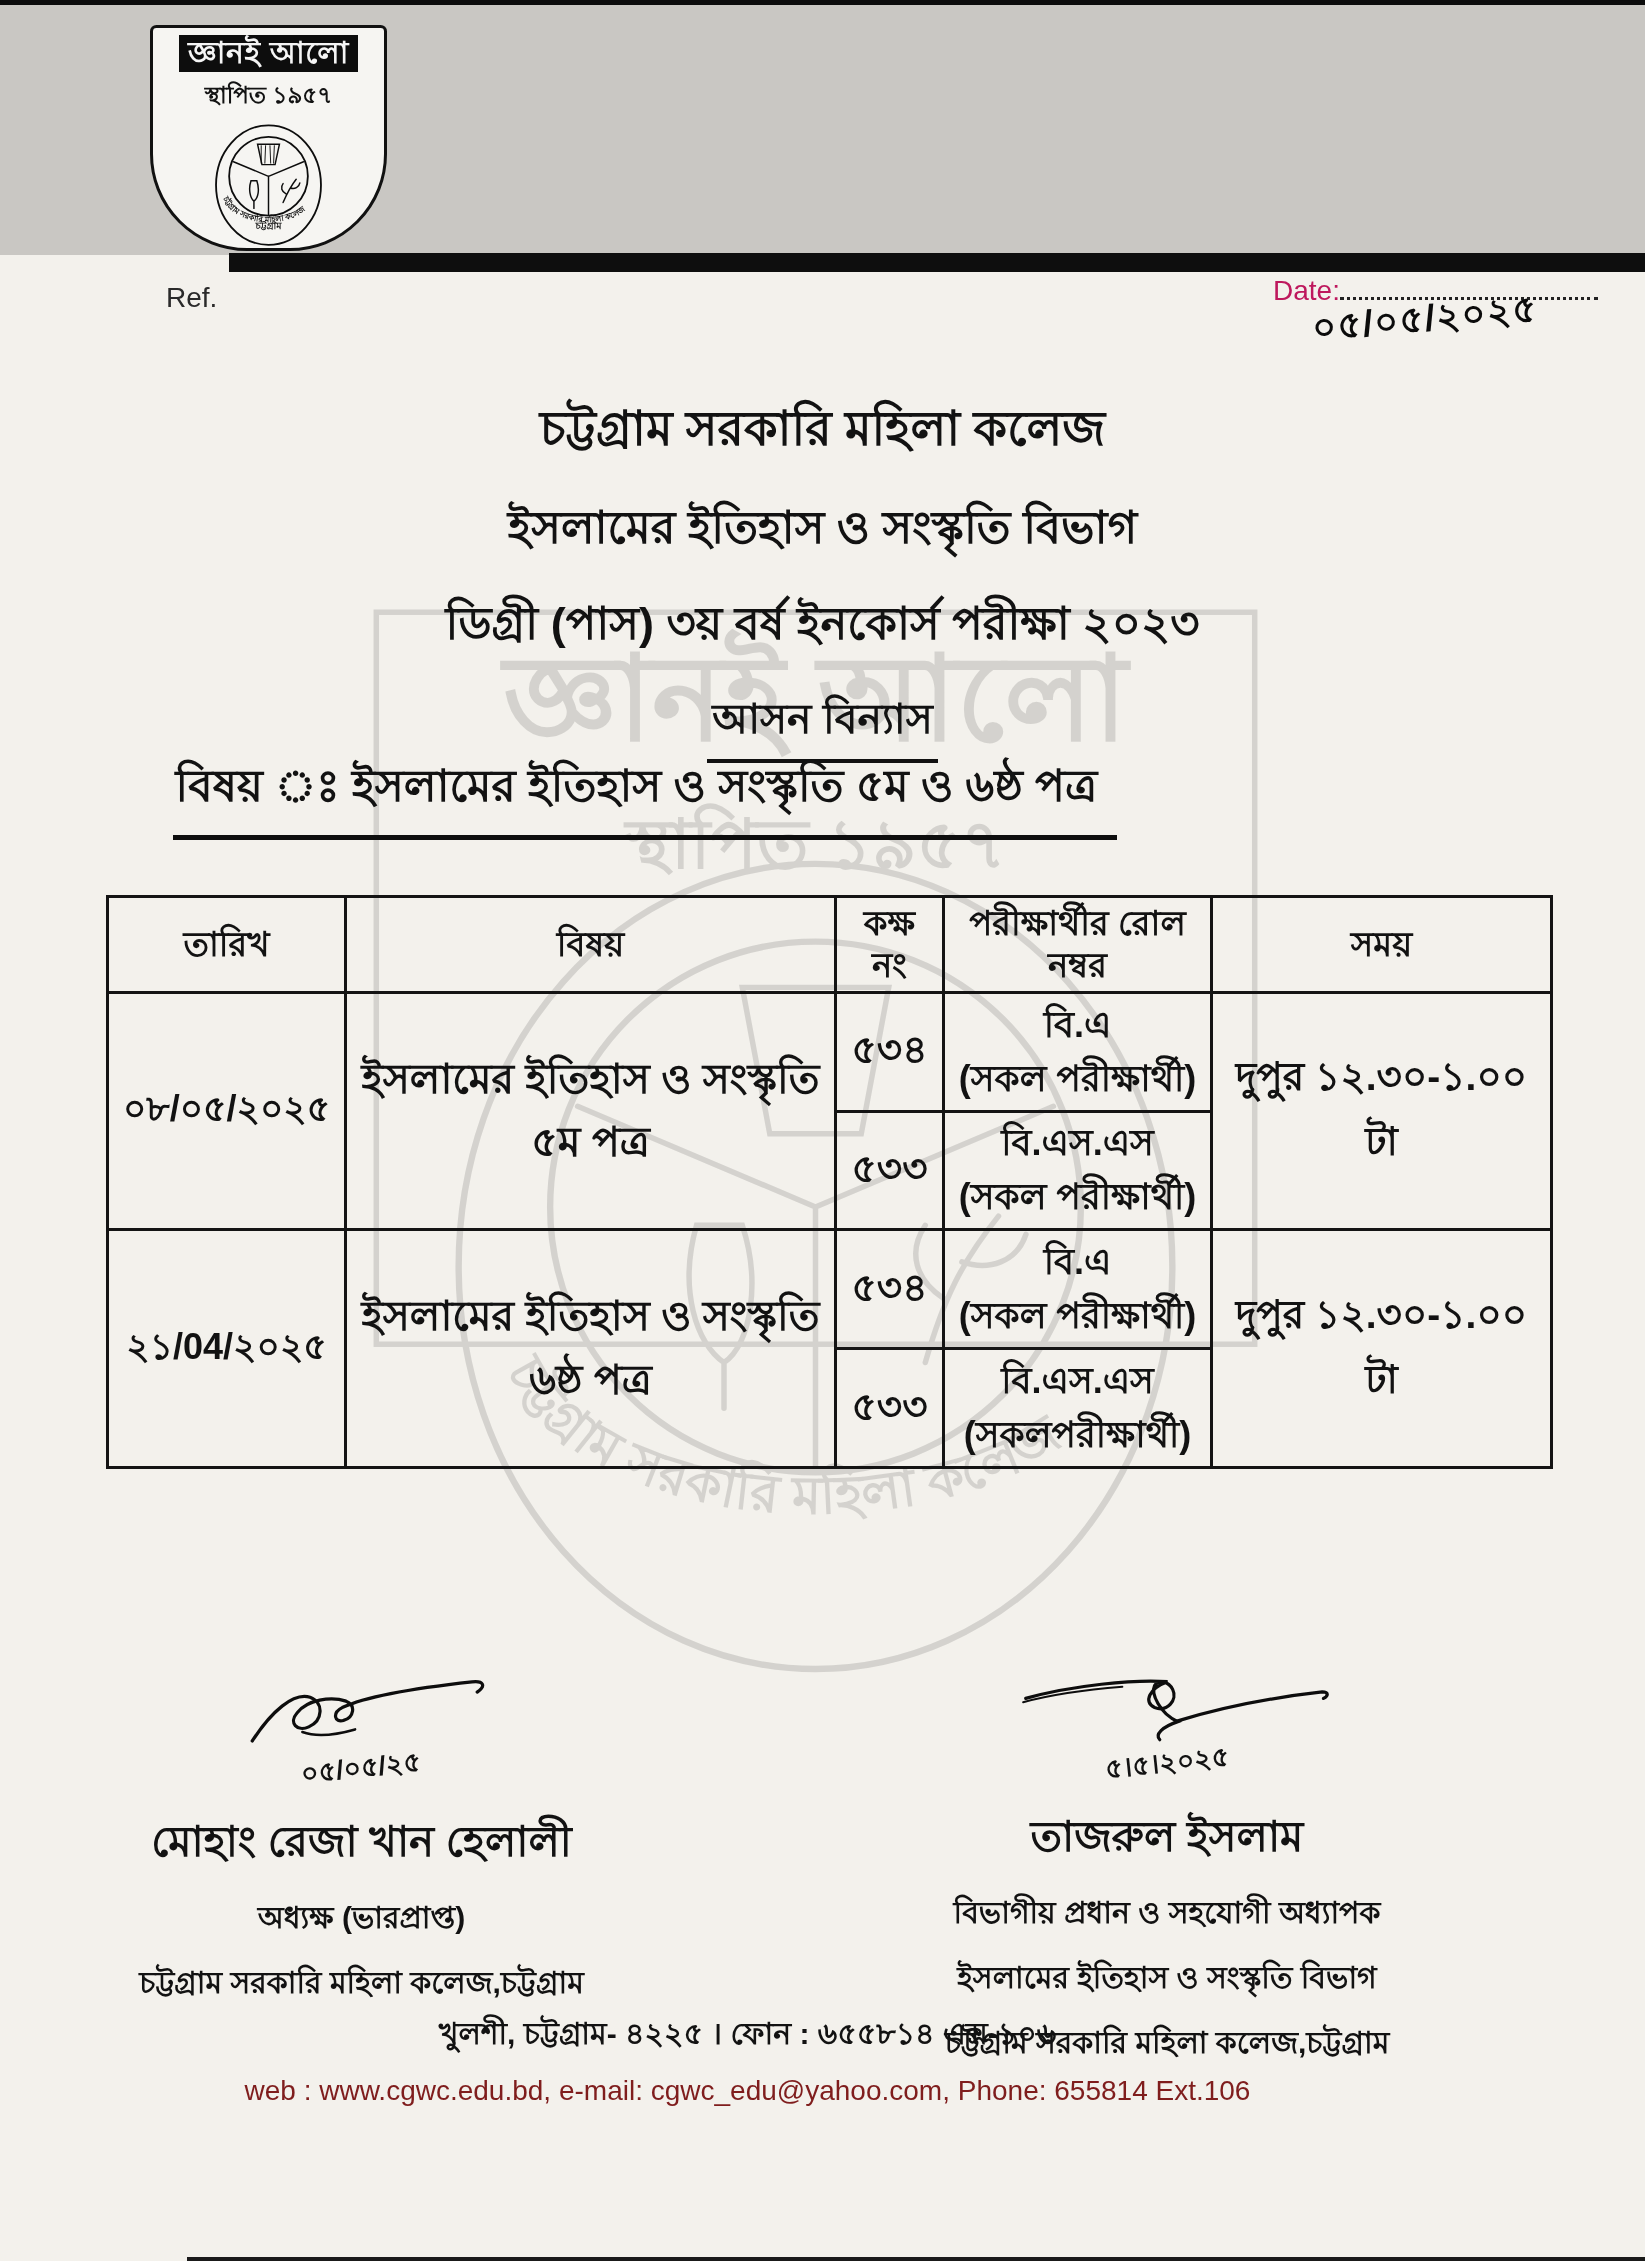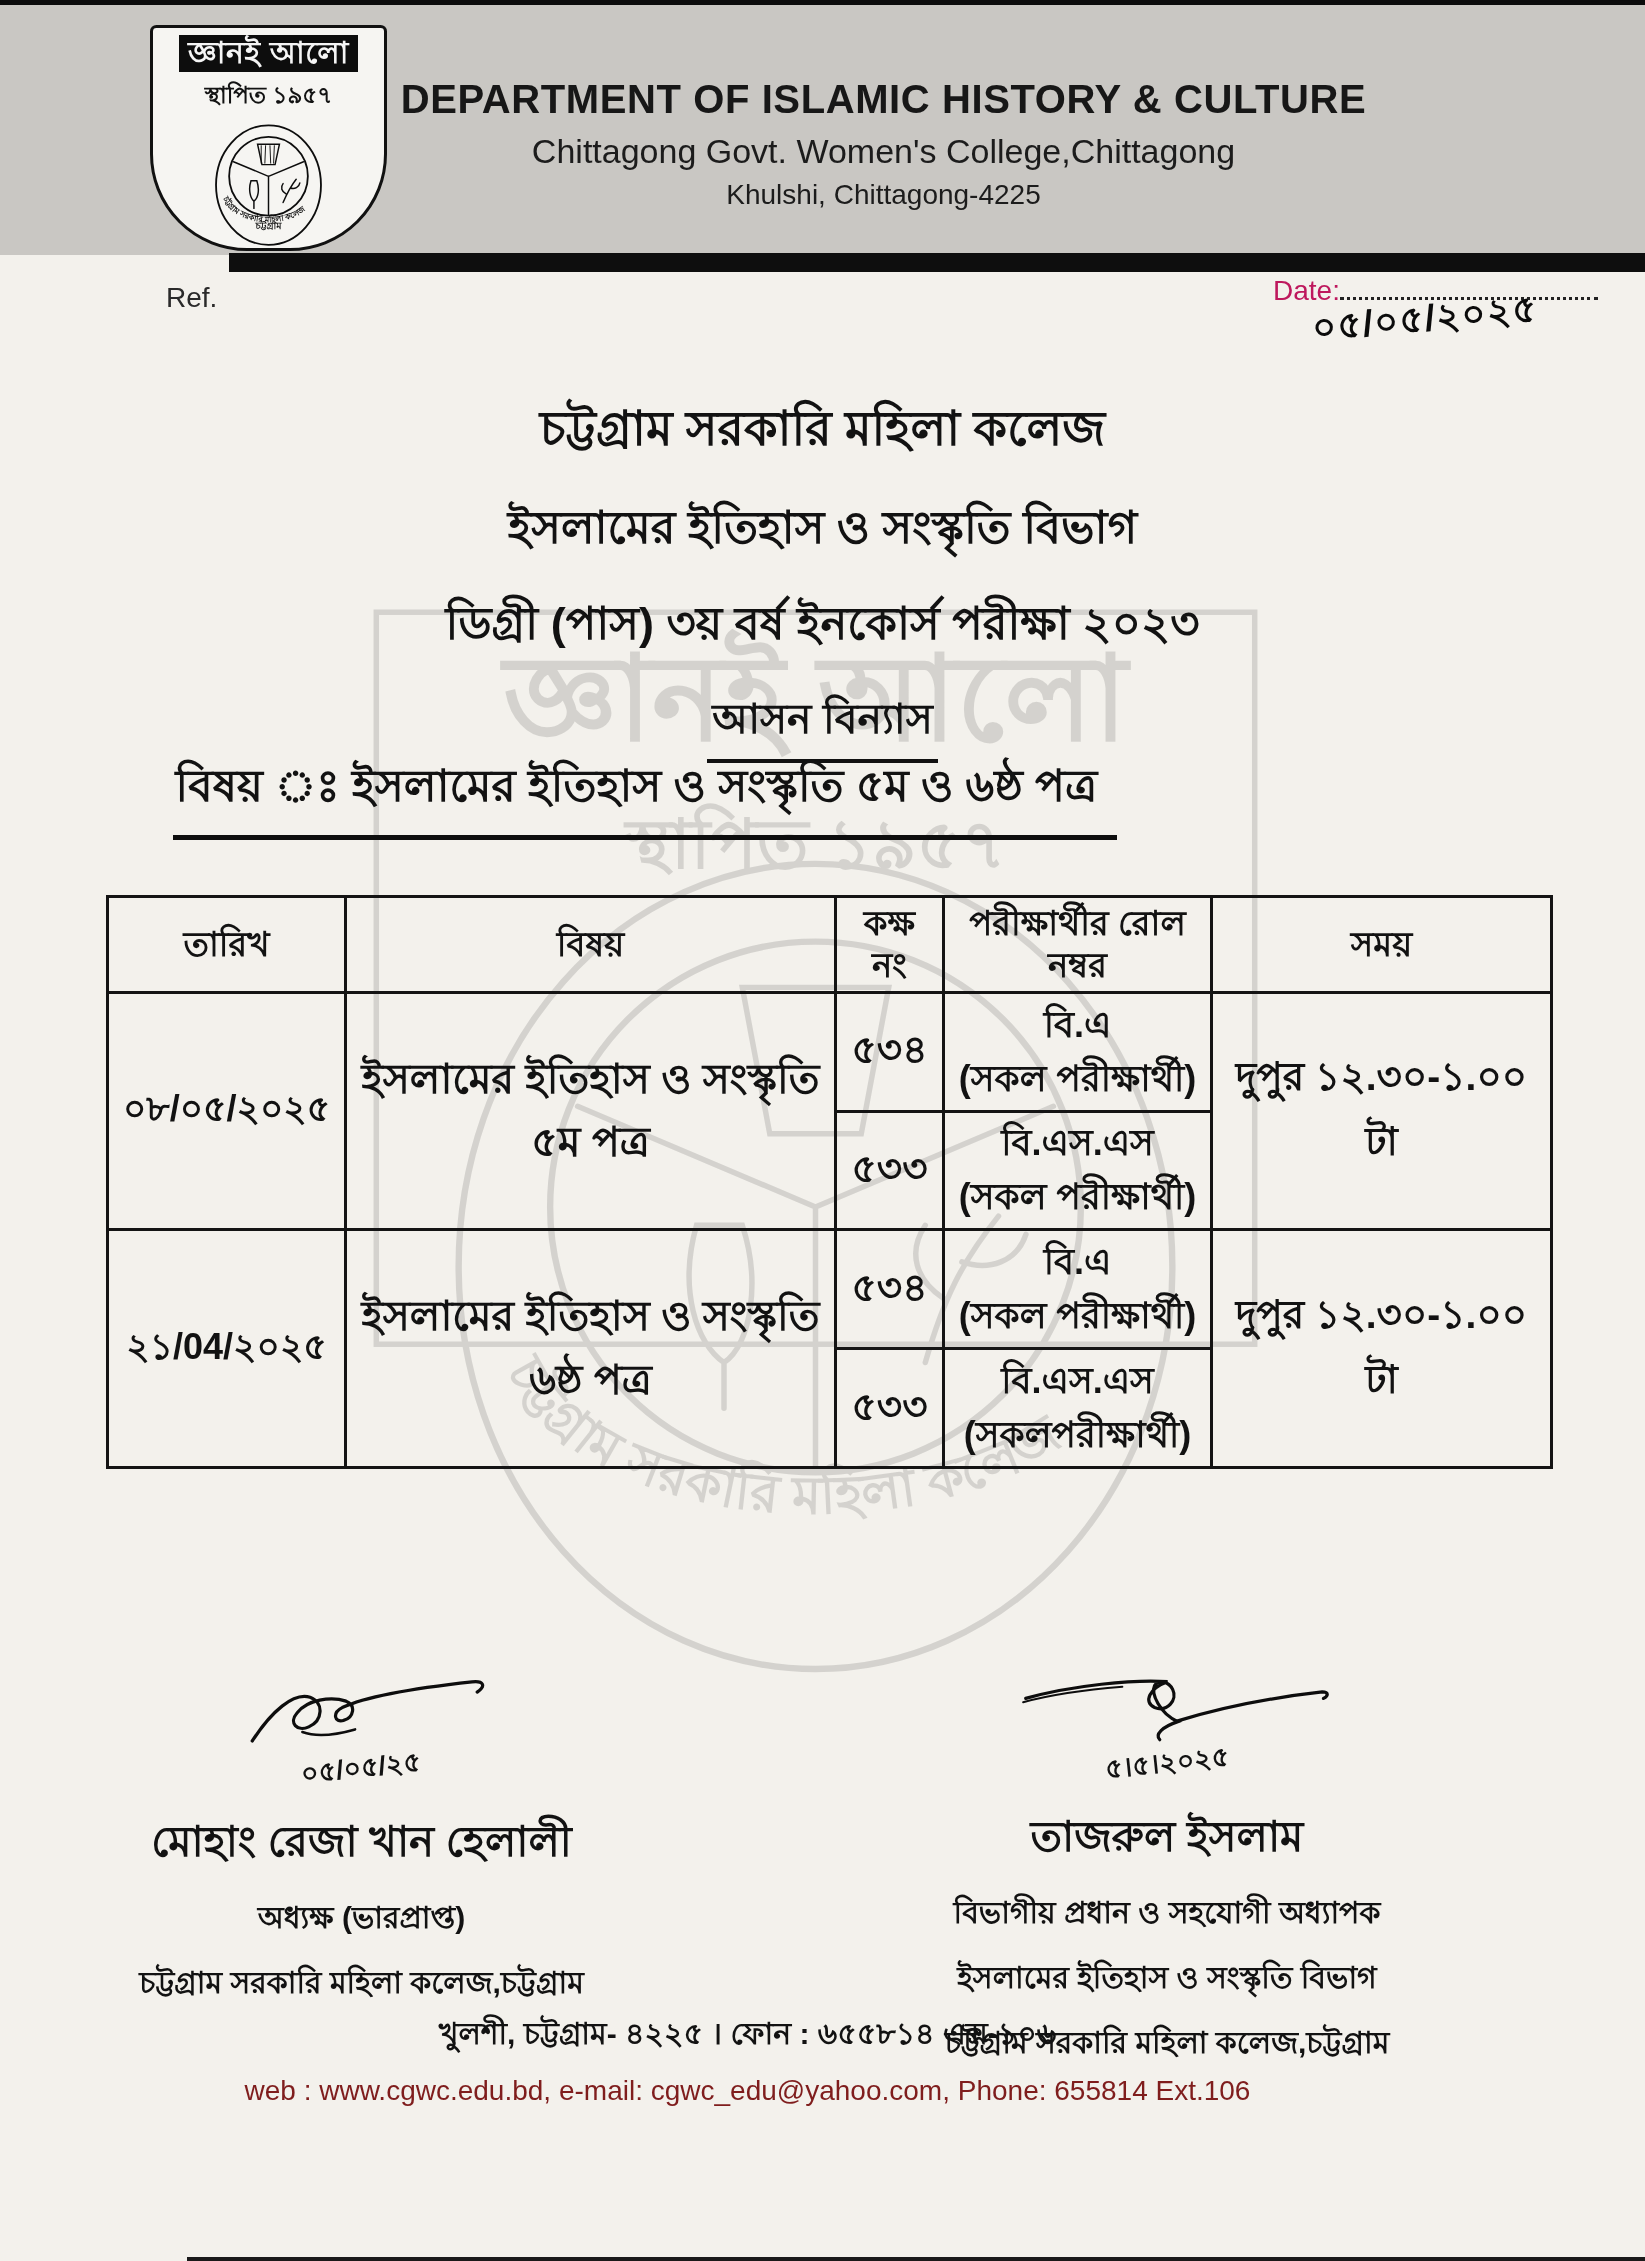--- a/index.html
+++ b/index.html
@@ -122,25 +122,20 @@
         <path d="M120 116 C126 102 130 94 138 84 M124 104 C118 101 116 95 120 90 M130 96 C136 98 142 95 143 89" class="stroke" stroke-width="2"></path>
       </g>
       <text x="100" y="152" text-anchor="middle" font-size="13" font-weight="bold" fill="#111">চট্টগ্রাম</text>
       <defs>
           <path id="hdArc" d="M36 104 C46 156 154 156 164 104" fill="none"></path>
         </defs>
       <text font-size="11" font-weight="bold" fill="#111"><textPath href="#hdArc" startOffset="6">চট্টগ্রাম সরকারি মহিলা কলেজ</textPath></text>
     </svg>
   </div>
 
-  <div class="header-text">
-    <div class="ht1">DEPARTMENT OF ISLAMIC HISTORY &amp; CULTURE</div>
-    <div class="ht2">Chittagong Govt. Women's College,Chittagong</div>
-    <div class="ht3">Khulshi, Chittagong-4225</div>
-  </div>
 
   <div class="ref-label">Ref.</div>
   <div class="date-wrap">
     <span class="date-label">Date:</span><span class="date-dots"></span>
     <div class="date-hand">০৫/০৫/২০২৫</div>
   </div>
 
   <div class="title-block">
     <span class="tb1 title-center">চট্টগ্রাম সরকারি মহিলা কলেজ</span>
     <span class="tb2 title-center">ইসলামের ইতিহাস ও সংস্কৃতি বিভাগ</span>

